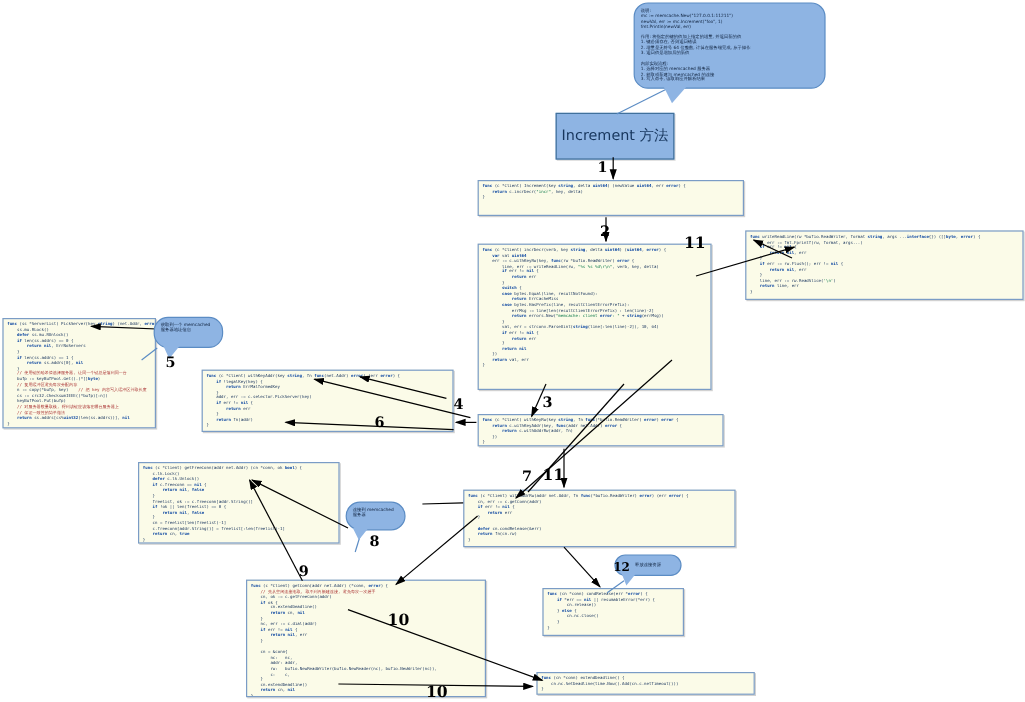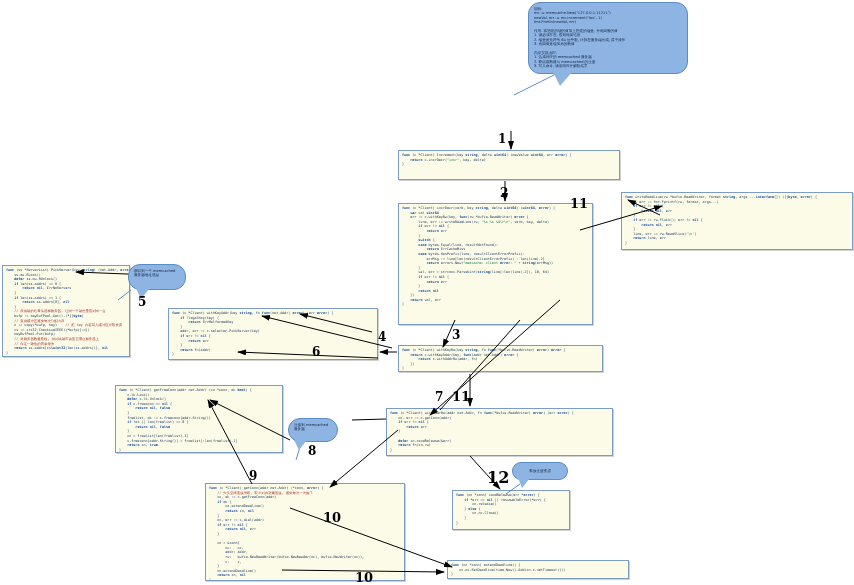--- a/index.html
+++ b/index.html
@@ -130,20 +130,21 @@
 3. 返回值是增加后的新值
 
 内部实现流程:
 1. 选择对应的 memcached 服务器
 2. 获取或新建与 memcached 的连接
 3. 写入命令, 读取响应并解析结果</div>
   <div style="position:absolute;left:552px;top:70px;width:0;height:0;
               border-left:8px solid transparent;border-right:14px solid transparent;
               border-top:16px solid #8eb4e3;z-index:6;"></div>
 
+  <div class="node" style="left:463px;top:94px;width:97px;height:37px;">Increment 方法</div>
 
   <div class="callout" id="c-pick" style="left:128px;top:264px;width:58px;height:26px;font-size:3.6px;">获取到一个 memcached
 服务器地址信息</div>
   <div style="position:absolute;left:136px;top:288px;width:0;height:0;
               border-left:5px solid transparent;border-right:9px solid transparent;
               border-top:11px solid #8eb4e3;z-index:6;"></div>
 
   <div class="callout" id="c-conn" style="left:288px;top:418px;width:50px;height:24px;font-size:3.6px;">连接到 memcached
 服务器</div>
   <div style="position:absolute;left:294px;top:440px;width:0;height:0;
@@ -286,14 +287,14 @@
     <div class="num" style="left: 378px; top: 330px; font-size: 12px;">4</div>
     <div class="num" style="left: 138px; top: 295px; font-size: 12px;">5</div>
     <div class="num" style="left: 312px; top: 345px; font-size: 12px;">6</div>
     <div class="num" style="left: 435px; top: 390px; font-size: 12px;">7</div>
     <div class="num" style="left: 308px; top: 444px; font-size: 12px;">8</div>
     <div class="num" style="left: 249px; top: 469px; font-size: 12px;">9</div>
     <div class="num" style="left: 323px; top: 510px; font-size: 13px;">10</div>
     <div class="num" style="left: 355px; top: 570px; font-size: 13px;">10</div>
     <div class="num" style="left: 570px; top: 196px; font-size: 13px;">11</div>
     <div class="num" style="left: 452px; top: 389px; font-size: 13px;">11</div>
-    <div class="num" style="left: 487px; top: 468px; font-size: 16px; text-align: right;">12</div>
+    <div class="num" style="left: 511px; top: 468px; font-size: 10px; text-align: right;">12</div>
   </div>
 
 </body></html>

